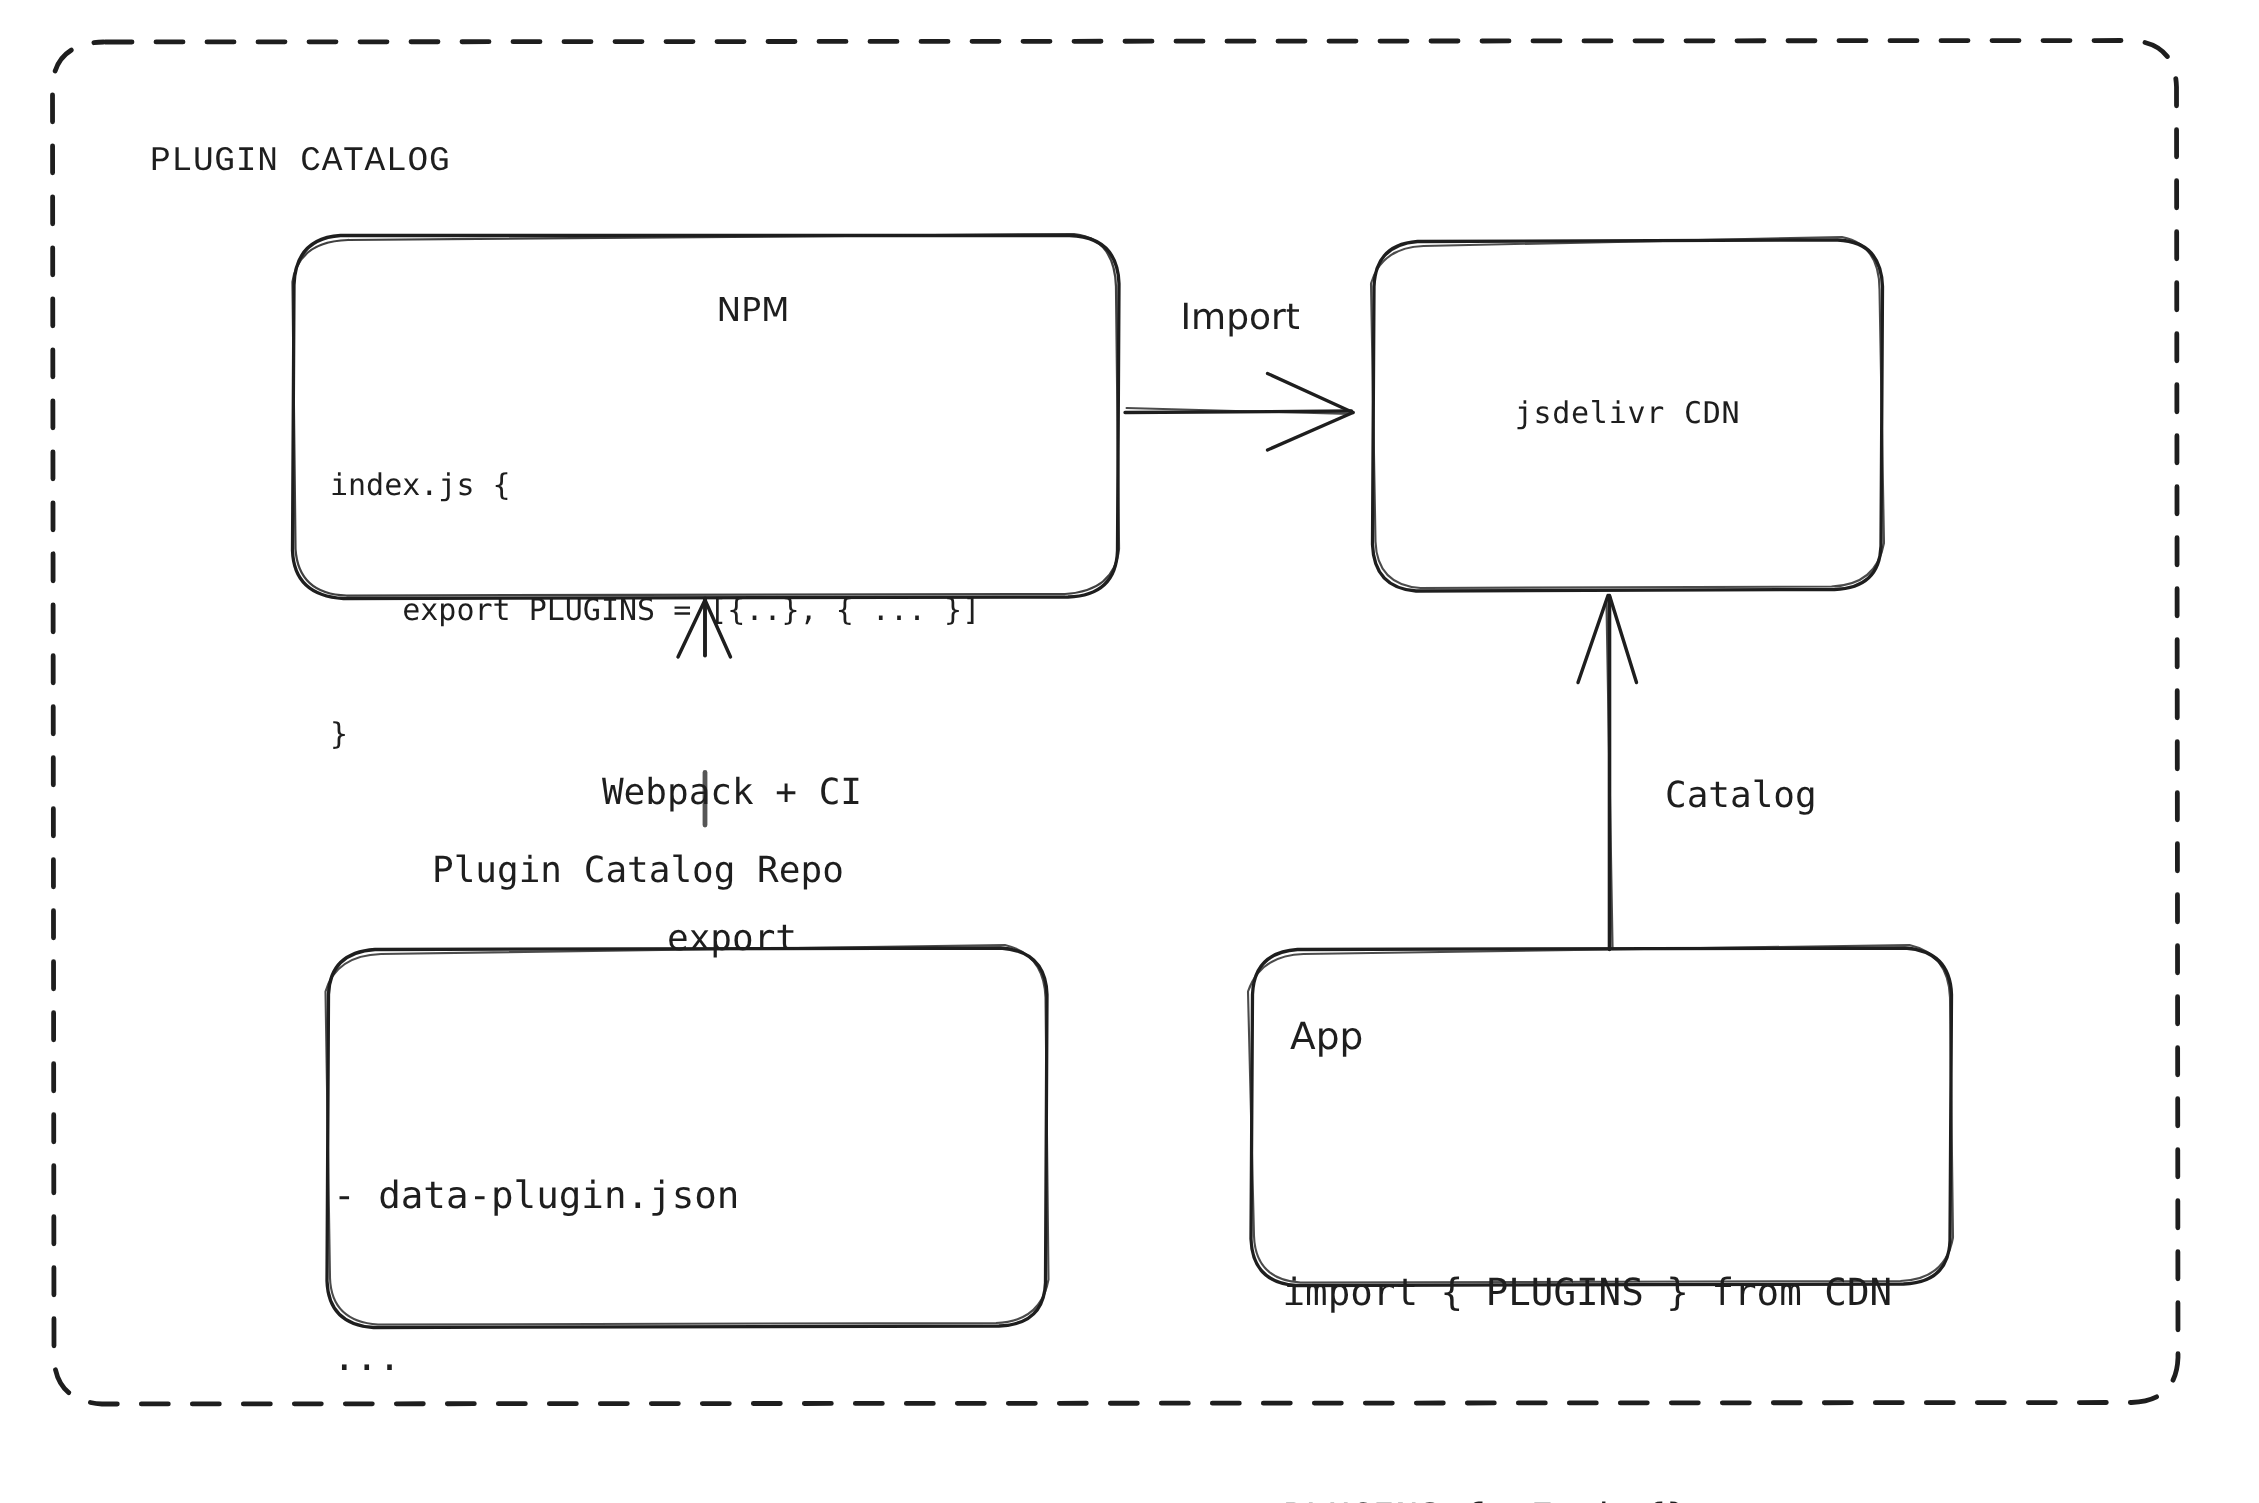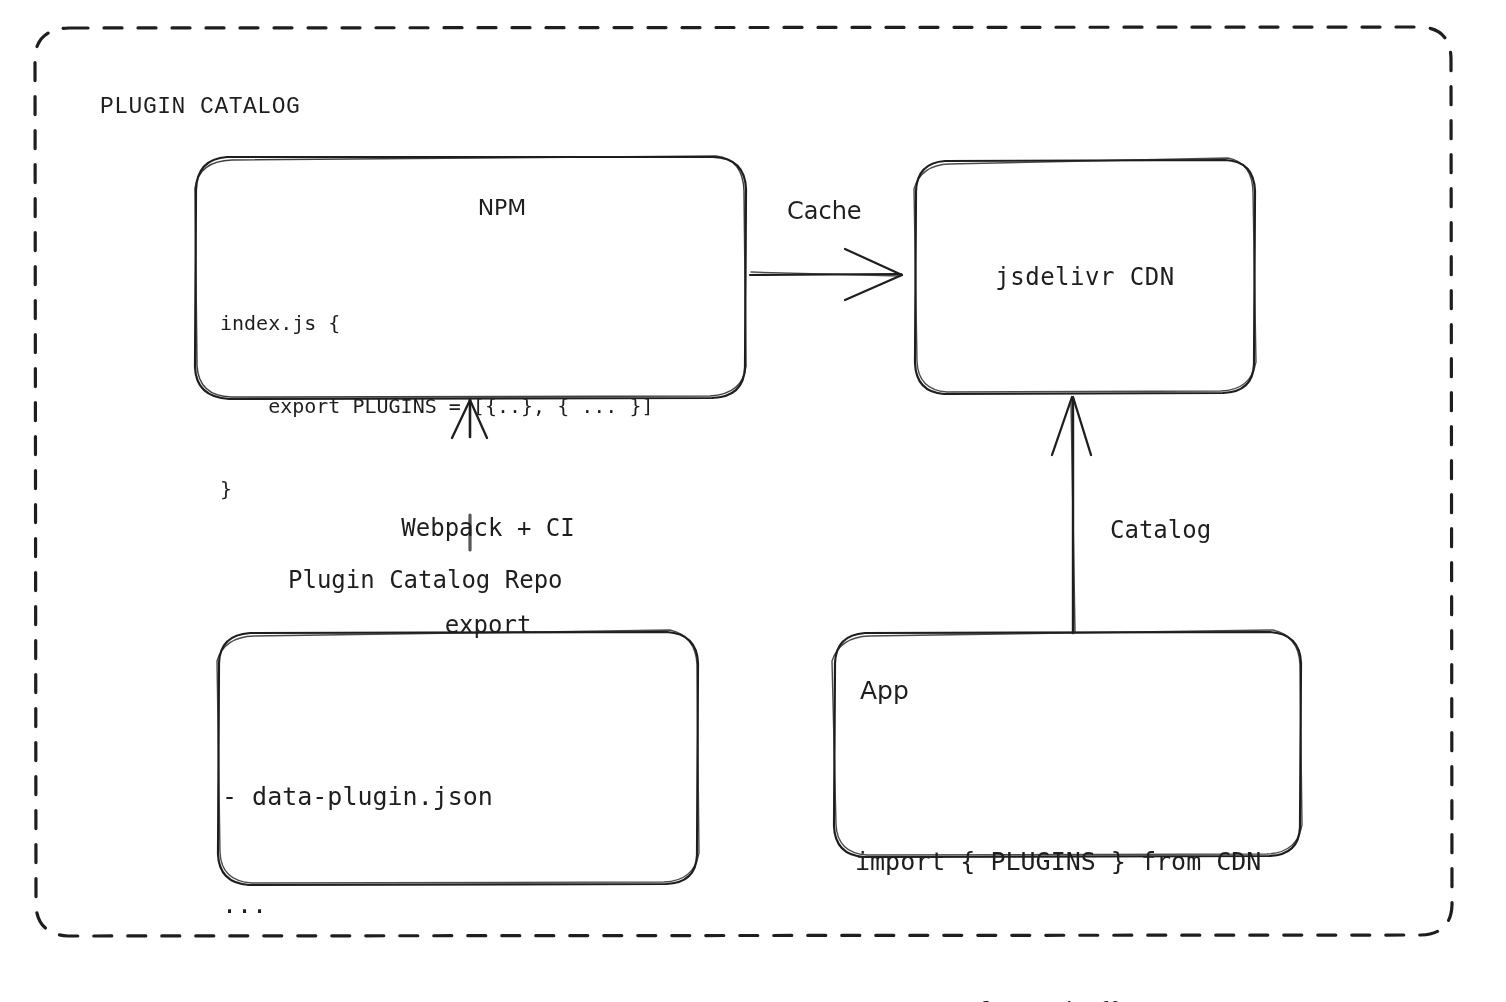--- a/index.html
+++ b/index.html
@@ -54,21 +54,21 @@
     left: 220px;
     top: 255px;
     font-size: 20px;
     line-height: 1.38;
   }
   #cdn-title {
     left: 915px;
     top: 265px;
     width: 340px;
     text-align: center;
-    font-size: 24px;
+    font-size: 20px;
     letter-spacing: 0.5px;
   }
   #cache-label {
     left: 787px;
     top: 199px;
     font-size: 24px;
   }
   #build-label {
     left: 363px;
     top: 447px;
@@ -166,21 +166,21 @@
   <div class="lbl sans" id="npm-title">NPM</div>
 
   <div class="lbl mono" id="npm-code">
     <div>index.js {</div>
     <div>    export PLUGINS = [{..}, { ... }]</div>
     <div>}</div>
   </div>
 
   <div class="lbl mono" id="cdn-title">jsdelivr CDN</div>
 
-  <div class="lbl sans" id="cache-label">Cache</div>
+  <div class="lbl sans" id="cache-label">Import</div>
 
   <div class="lbl mono" id="build-label">
     <div>Webpack + CI</div>
     <div>export</div>
   </div>
 
   <div class="lbl mono" id="repo-label">Plugin Catalog Repo</div>
 
   <div class="lbl mono" id="repo-files">
     <div>- data-plugin.json</div>

